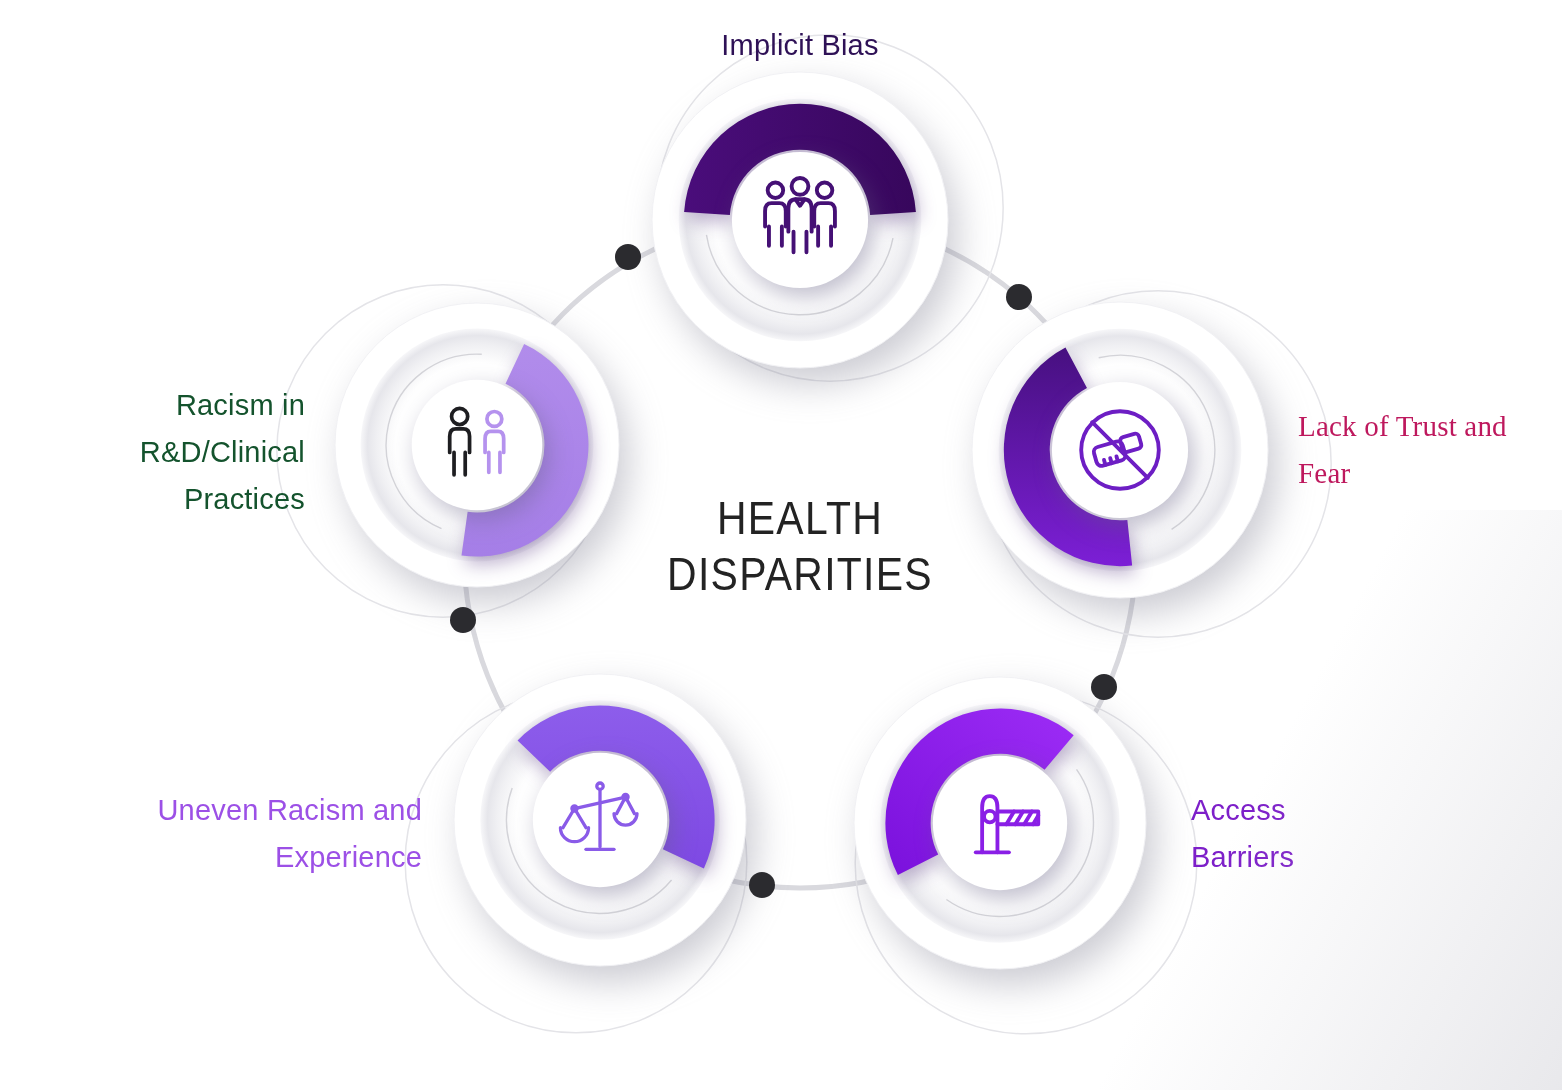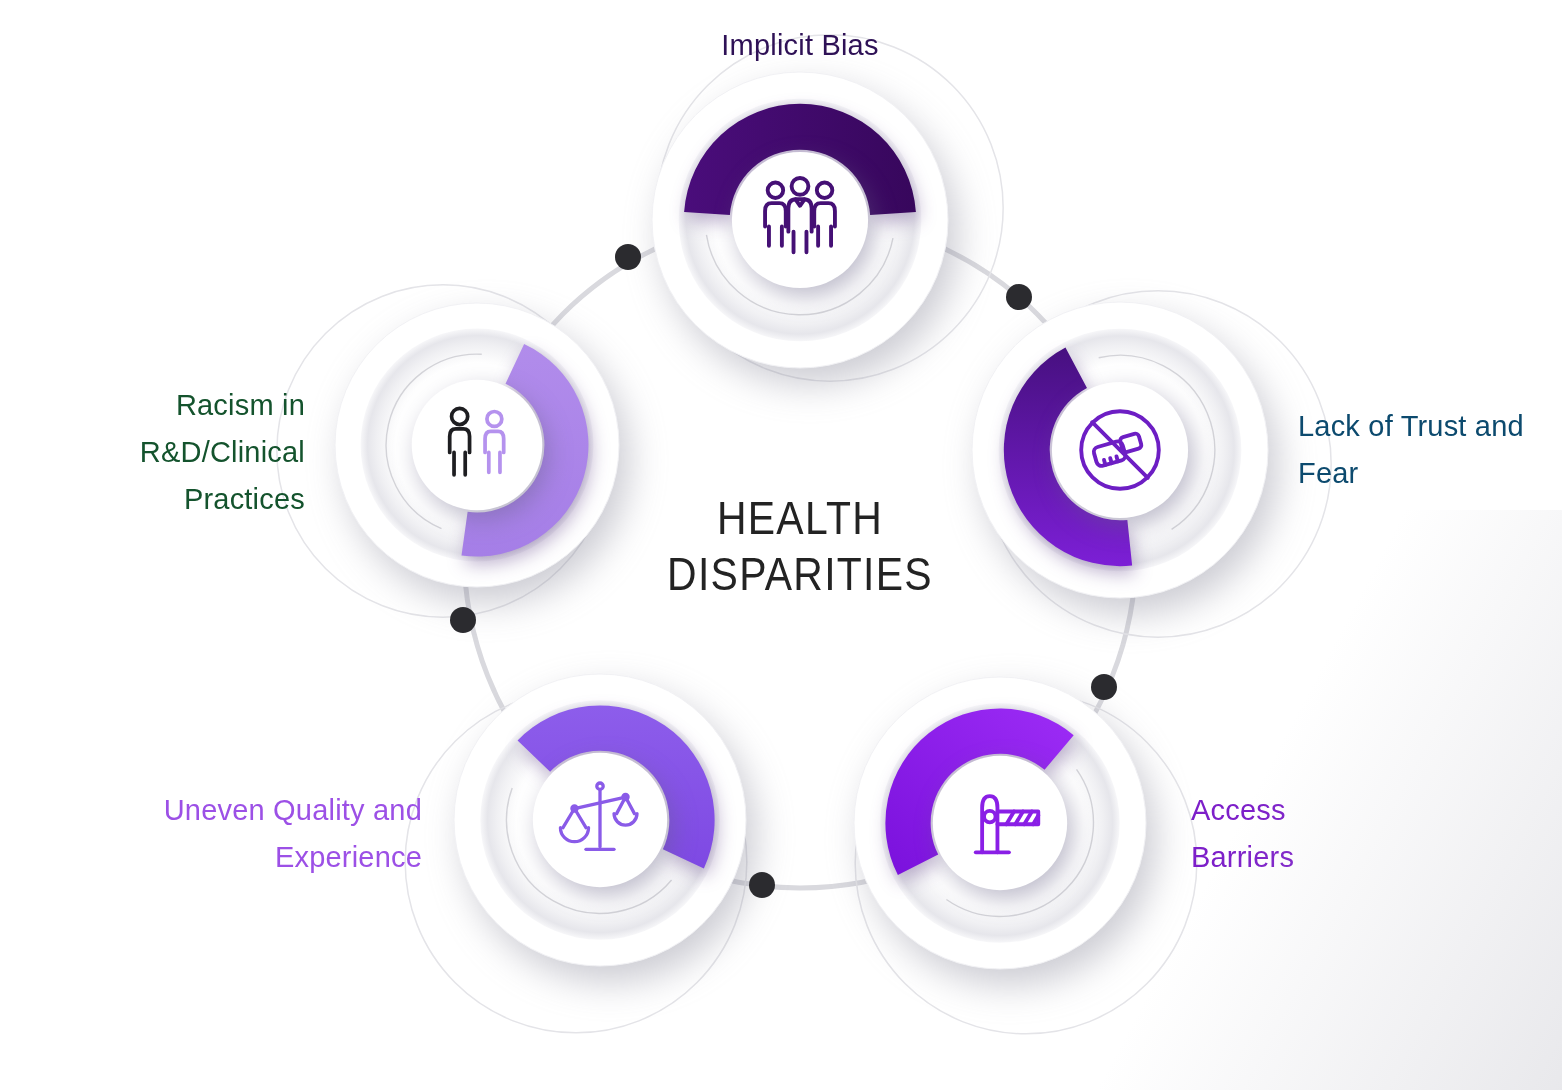--- a/index.html
+++ b/index.html
@@ -189,18 +189,18 @@
       <circle cx="463" cy="620" r="13" fill="#2b2b2f"></circle>
     </g>
 </svg>
 
 <div class="center-title" style="color: rgb(35, 35, 35);">
   <div>HEALTH</div>
   <div>DISPARITIES</div>
 </div>
 
 <div id="label-0" class="node-label" style="color: rgb(46, 17, 86);">Implicit Bias</div>
-<div id="label-1" class="node-label" style="color: #0c4a6e;">Lack of Trust and Fear</div>
+<div id="label-1" class="node-label" style="color: #be185d; font-family: Liberation Serif, serif;">Lack of Trust and Fear</div>
 <div id="label-2" class="node-label" style="color: rgb(125, 31, 201);">Access Barriers</div>
-<div id="label-3" class="node-label" style="color: rgb(156, 80, 230);">Uneven Quality and Experience</div>
+<div id="label-3" class="node-label" style="color: rgb(156, 80, 230);">Uneven Racism and Experience</div>
 <div id="label-4" class="node-label" style="color: #14532d;">Racism in R&amp;D/Clinical Practices</div>
 
 <div class="corner-shade"></div>
 
 </body></html>

